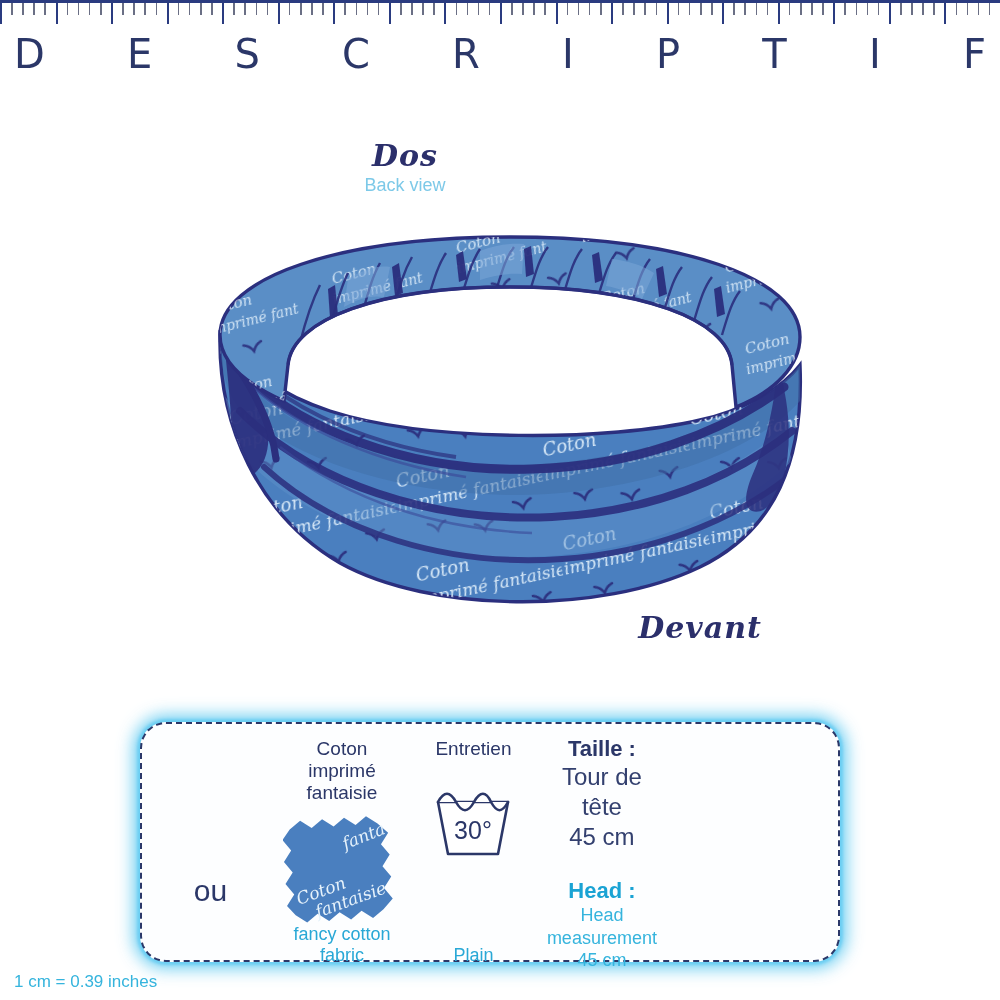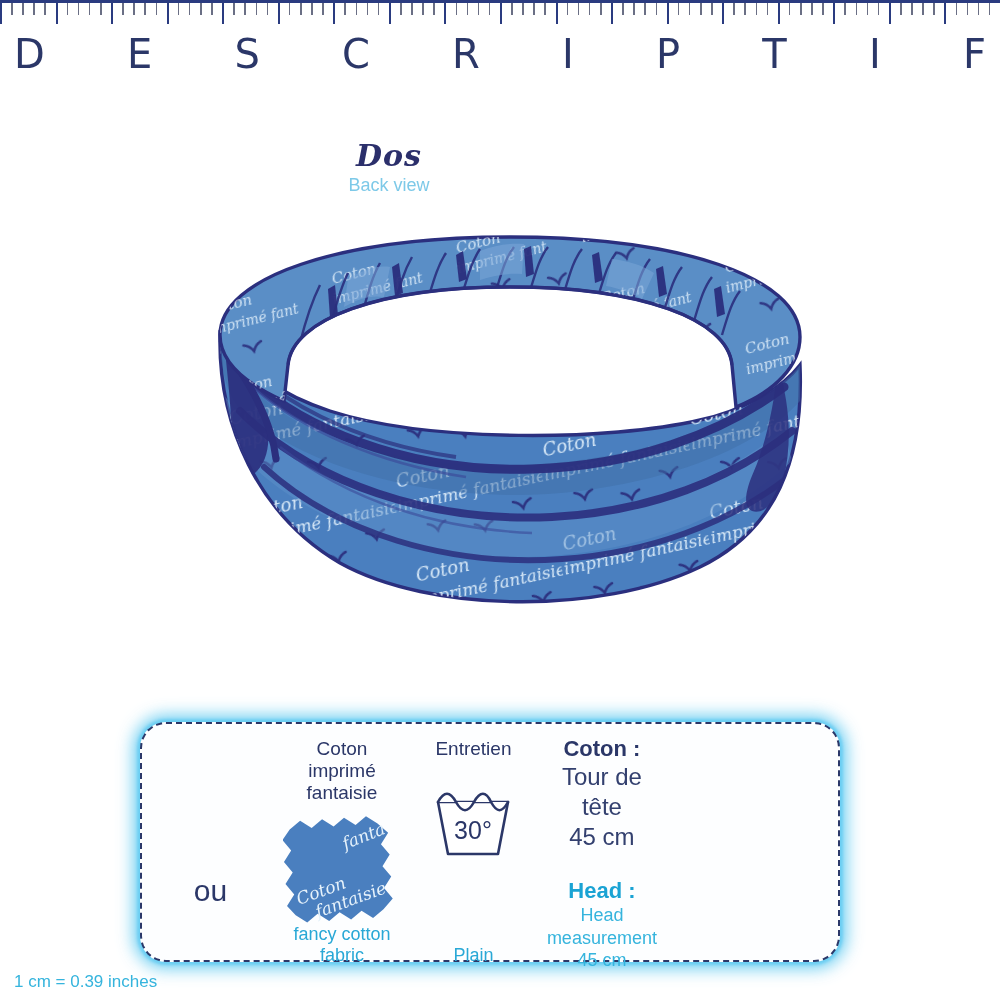--- a/index.html
+++ b/index.html
@@ -27,21 +27,21 @@
   
   .viewlabel{position:absolute;text-align:center;}
   .viewlabel .fr{
     font-family:"DejaVu Serif",serif;font-style:italic;font-weight:700;
     color:#2b2f6b;font-size:30px;line-height:1.05;letter-spacing:1px;
   }
   .viewlabel .en{
     font-family:Liberation Sans, sans-serif;color:#7dc9e8;
     font-size:18px;line-height:1.5;
   }
-  #label-back{left:284px;top:140px;width:210px;}
+  #label-back{left:300px;top:140px;width:210px;}
   #label-front{left:575px;top:612px;width:250px;}
 
   
   #illu{position:absolute;left:180px;top:215px;width:660px;height:400px;}
   #illu svg{display:block;width:100%;height:100%;}
 
   
   #panel{
     position:absolute;left:140px;top:722px;width:700px;height:240px;
     border:2.5px dashed #2b3768;border-radius:26px;background:#fdfeff;
@@ -183,20 +183,21 @@
     <span>I</span>
     <span>F</span>
   </div>
 
 <div class="viewlabel" id="label-back">
   <div class="fr">Dos</div>
   <div class="en">Back view</div>
 </div>
 
 <div class="viewlabel" id="label-front">
+  <div class="fr">Devant</div>
 </div>
 
 <div id="illu">
 <svg viewBox="0 0 660 400" xmlns="http://www.w3.org/2000/svg">
   <defs>
     <clipPath id="cpBody">
       <path d="M40,120 C38,210 78,300 160,348 C250,398 420,400 520,352 C596,315 624,245 620,150
                C600,176 560,196 520,205 C430,226 250,228 150,196 C100,180 62,152 40,120 Z"></path>
     </clipPath>
     <clipPath id="cpBand">
@@ -333,21 +334,21 @@
         <svg width="86" height="74" viewBox="0 0 86 74">
           <path d="M8,16 L78,16 L68,68 L18,68 Z" fill="#ffffff" stroke="#2b3768" stroke-width="2.6" stroke-linejoin="round"></path>
           <path d="M8,16 c6,-11 12,-11 18,0 c6,11 12,11 18,0 c6,-11 12,-11 17,0 c6,11 11,11 17,0" fill="#ffffff" stroke="#2b3768" stroke-width="2.6" stroke-linecap="round"></path>
           <text x="43" y="53" text-anchor="middle" font-family="Liberation Sans,sans-serif" font-size="25" fill="#2b3768">30°</text>
         </svg>
       </div>
       <div class="cap-en">Plain</div>
     </div>
 
     <div class="cell sizecell">
-      <div class="size-fr-t">Coton :</div>
+      <div class="size-fr-t">Taille :</div>
       <div class="size-fr-l">Tour de tête</div>
       <div class="size-fr-l">45 cm</div>
       <div class="size-en-t">Head :</div>
       <div class="size-en-l">Head measurement</div>
       <div class="size-en-l">45 cm</div>
     </div>
 
   </div>
 </div>
 

